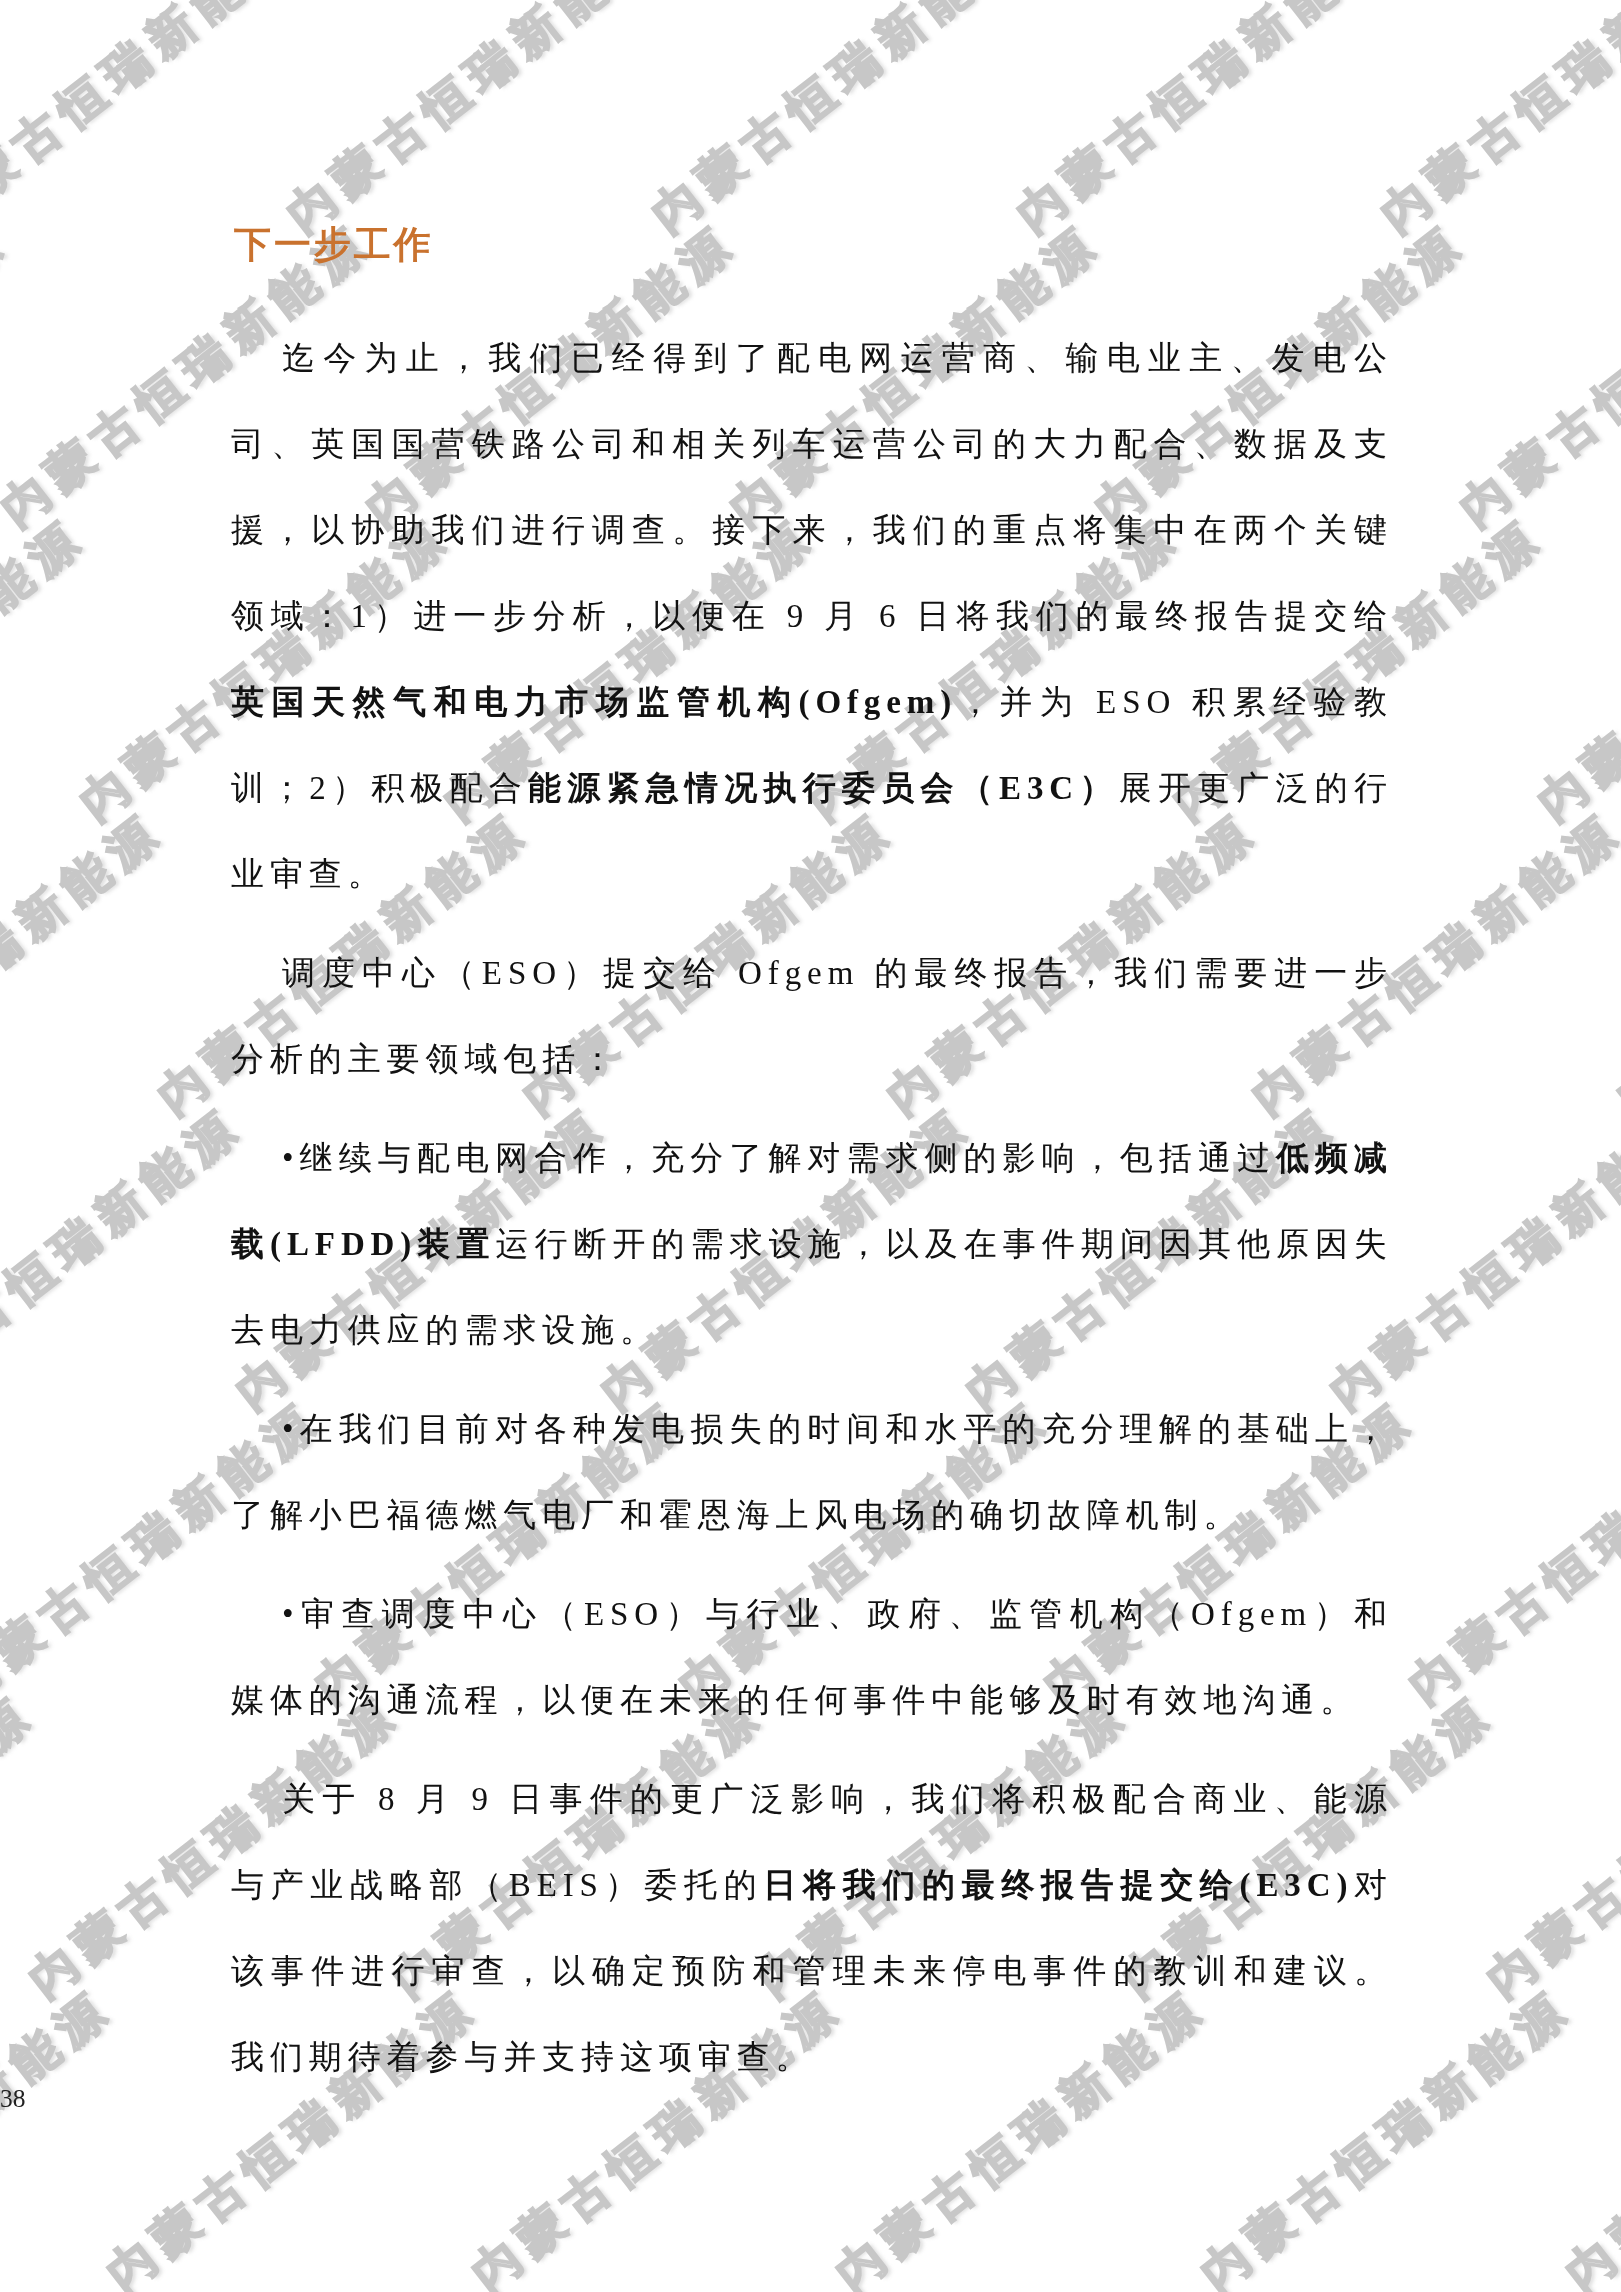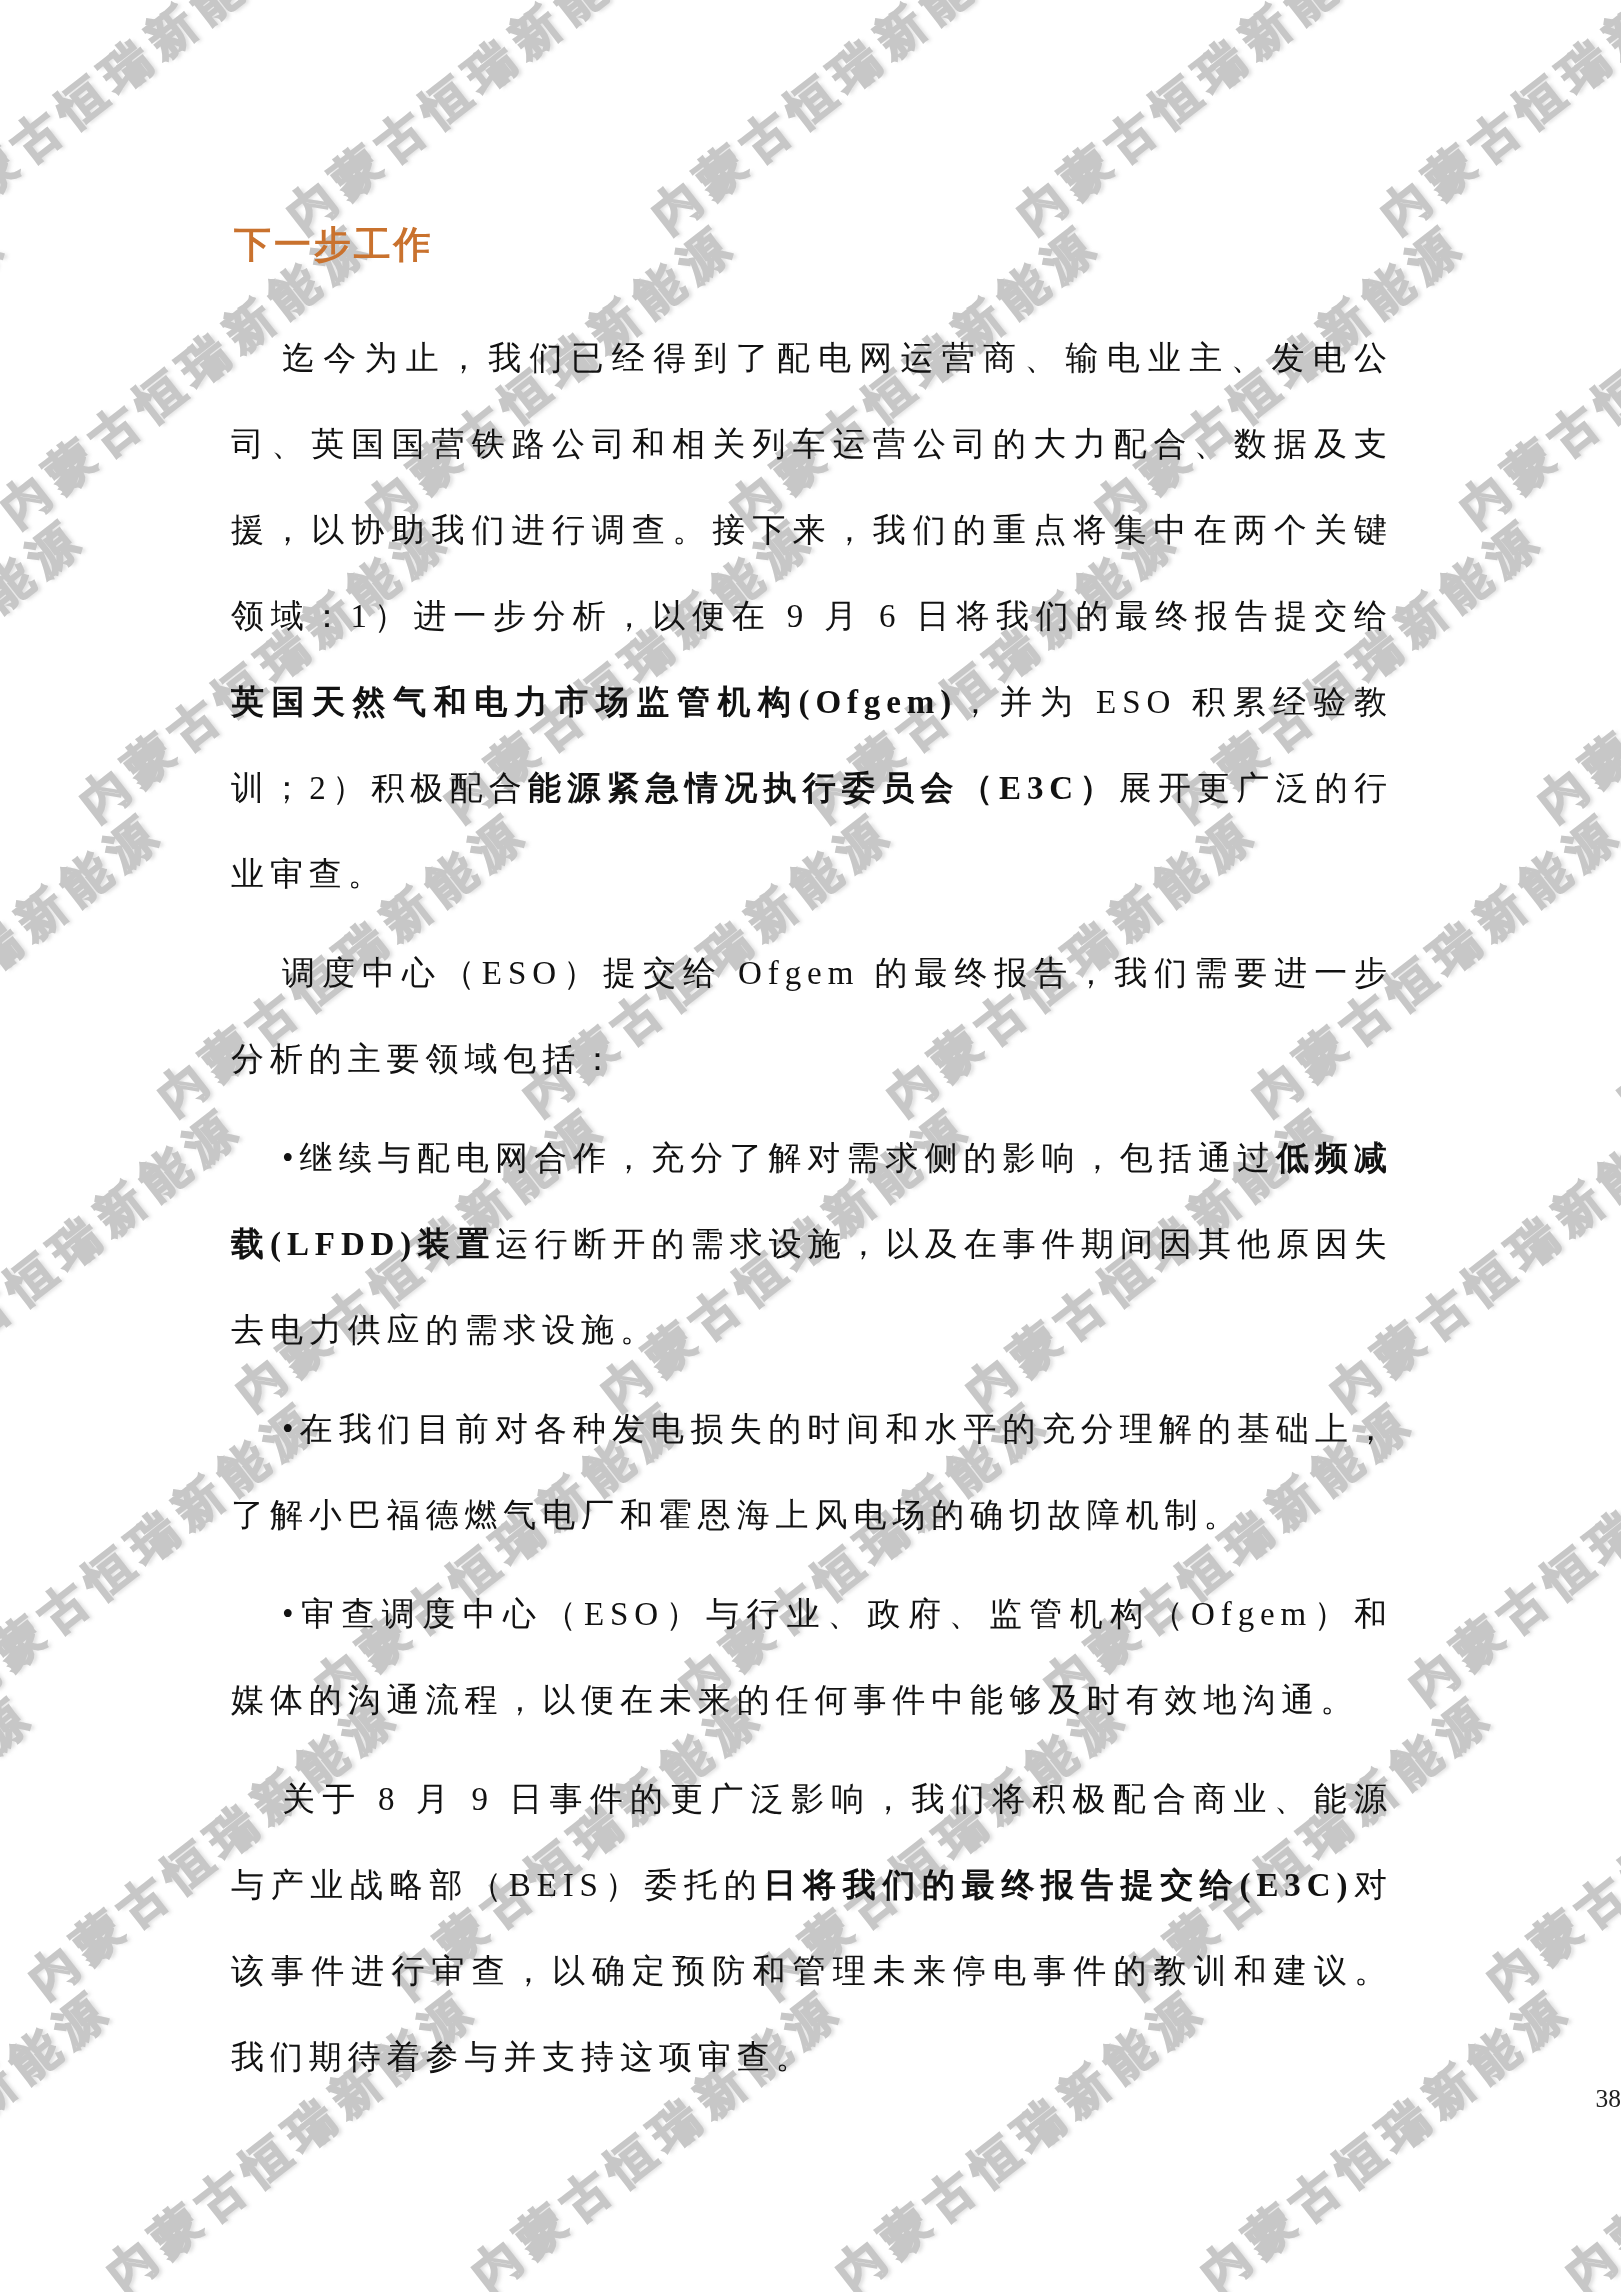--- a/index.html
+++ b/index.html
@@ -51,21 +51,21 @@
     letter-spacing: 5.9px;
     text-indent: 51px;
     text-align: justify;
     color: #121212;
   }
   .para .b { font-weight: bold; }
   .page-number {
     position: absolute;
     left: 0; right: 0;
     top: 2084px;
-    text-align: right;
+    text-align: left;
     font-size: 25.5px;
     color: #222222;
     z-index: 1;
   }
 </style>
 </head>
 <body>
 
 <div class="page">
   <div class="wm-layer">

